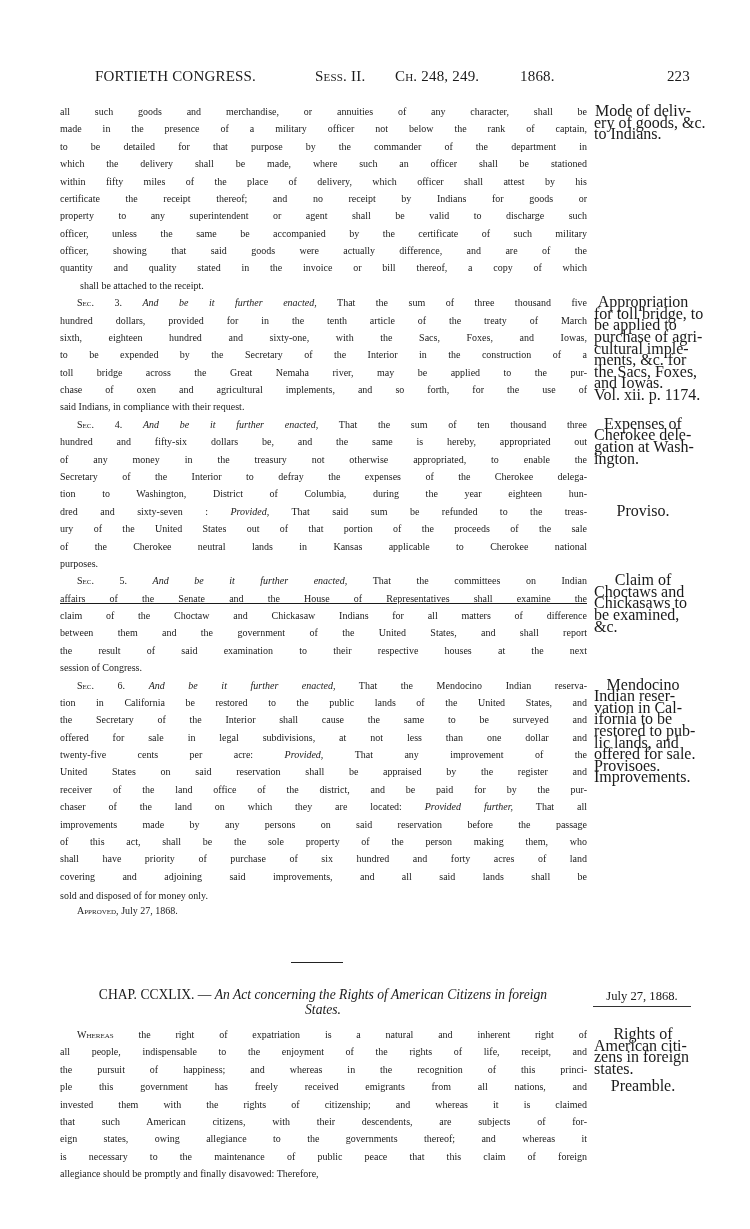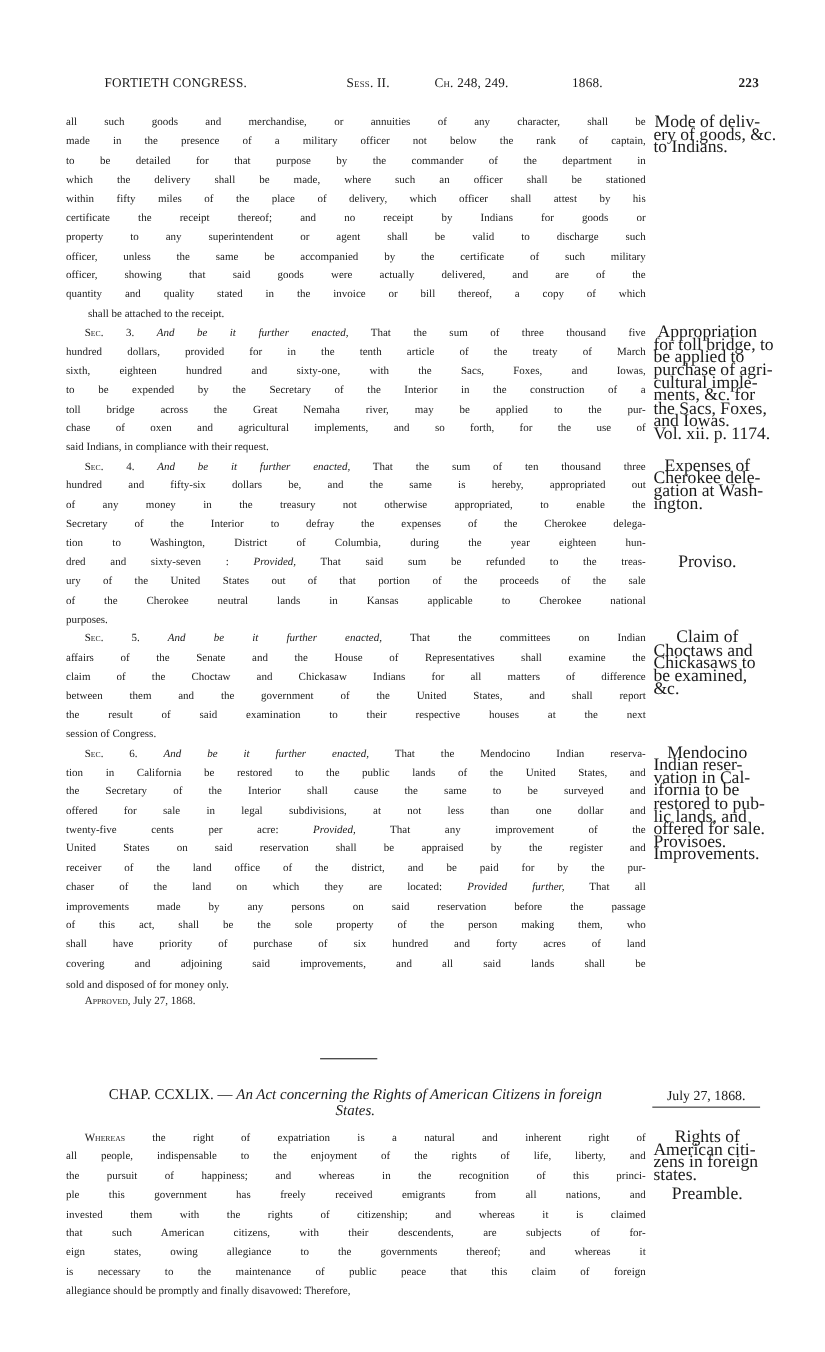--- a/index.html
+++ b/index.html
@@ -1,19 +1,19 @@
 <!DOCTYPE html>
 <html><head>
 <meta charset="utf-8">
 <style>
   html, body { margin:0; padding:0; background:#ffffff; }
   body { width:750px; height:1229px; position:relative; overflow:hidden;
          font-family:"Liberation Serif","DejaVu Serif",serif; color:#1a1a1a; }
   .hdr { position:absolute; top:68px; left:95px; width:595px; height:22px;
-         font-size:12px; letter-spacing:0.2px; }
+         font-size:15px; letter-spacing:0.2px; }
   .hdr span { position:absolute; top:0; white-space:nowrap; }
   .sc { font-variant:small-caps; }
   .line { position:absolute; left:60px; width:527px; height:18px; font-size:10px;
           line-height:18px; white-space:nowrap; text-align:justify; text-align-last:justify; }
   .line.ind { left:77px; width:510px; }
   .line.last { text-align-last:left; }
   .line i { font-style:italic; }
   .note { position:absolute; left:594px; width:98px; font-size:16px; line-height:11.6px;
           white-space:nowrap; }
   .note div { height:11.6px; }
@@ -25,53 +25,53 @@
               border-bottom:1.5px solid #333; padding-bottom:2px; }
 </style>
 </head>
 <body>
 
 <div class="hdr">
   <span style="left:0">FORTIETH CONGRESS.</span>
   <span class="sc" style="left:220px">Sess. II.</span>
   <span class="sc" style="left:300px">Ch. 248, 249.</span>
   <span style="left:425px">1868.</span>
-  <span style="right:0;font-weight:bold">223</span>
+  <span style="right:0;font-weight:normal">223</span>
 </div>
 
 <div id="body-lines">
     <div class="line" style="top: 103px;">all such goods and merchandise, or annuities of any character, shall be</div>
     <div class="line" style="top: 120.38px;">made in the presence of a military officer not below the rank of captain,</div>
     <div class="line" style="top: 137.76px;">to be detailed for that purpose by the commander of the department in</div>
     <div class="line" style="top: 155.14px;">which the delivery shall be made, where such an officer shall be stationed</div>
     <div class="line" style="top: 172.52px;">within fifty miles of the place of delivery, which officer shall attest by his</div>
     <div class="line" style="top: 189.9px;">certificate the receipt thereof; and no receipt by Indians for goods or</div>
     <div class="line" style="top: 207.28px;">property to any superintendent or agent shall be valid to discharge such</div>
     <div class="line" style="top: 224.66px;">officer, unless the same be accompanied by the certificate of such military</div>
-    <div class="line" style="top: 242.04px;">officer, showing that said goods were actually delivered, and are of the</div>
+    <div class="line" style="top: 242.04px;">officer, showing that said goods were actually difference, and are of the</div>
     <div class="line" style="top: 259.42px;">quantity and quality stated in the invoice or bill thereof, a copy of which</div>
     <div class="line last" style="top: 276.8px; margin-left: 20px;">shall be attached to the receipt.</div>
     <div class="line ind" style="top: 294.18px;"><span class="sc">Sec. 3. </span><i>And be it further enacted,</i> That the sum of three thousand five</div>
     <div class="line" style="top: 311.56px;">hundred dollars, provided for in the tenth article of the treaty of March</div>
     <div class="line" style="top: 328.94px;">sixth, eighteen hundred and sixty-one, with the Sacs, Foxes, and Iowas,</div>
     <div class="line" style="top: 346.32px;">to be expended by the Secretary of the Interior in the construction of a</div>
     <div class="line" style="top: 363.7px;">toll bridge across the Great Nemaha river, may be applied to the pur-</div>
     <div class="line" style="top: 381.08px;">chase of oxen and agricultural implements, and so forth, for the use of</div>
     <div class="line last" style="top: 398.46px;">said Indians, in compliance with their request.</div>
     <div class="line ind" style="top: 415.84px;"><span class="sc">Sec. 4. </span><i>And be it further enacted,</i> That the sum of ten thousand three</div>
     <div class="line" style="top: 433.22px;">hundred and fifty-six dollars be, and the same is hereby, appropriated out</div>
     <div class="line" style="top: 450.6px;">of any money in the treasury not otherwise appropriated, to enable the</div>
     <div class="line" style="top: 467.98px;">Secretary of the Interior to defray the expenses of the Cherokee delega-</div>
     <div class="line" style="top: 485.36px;">tion to Washington, District of Columbia, during the year eighteen hun-</div>
     <div class="line" style="top: 502.74px;">dred and sixty-seven : <i>Provided,</i> That said sum be refunded to the treas-</div>
     <div class="line" style="top: 520.12px;">ury of the United States out of that portion of the proceeds of the sale</div>
     <div class="line" style="top: 537.5px;">of the Cherokee neutral lands in Kansas applicable to Cherokee national</div>
     <div class="line last" style="top: 554.88px;">purposes.</div>
     <div class="line ind" style="top: 572.26px;"><span class="sc">Sec. 5. </span><i>And be it further enacted,</i> That the committees on Indian</div>
-    <div class="line" style="top: 589.64px;">affairs of the Senate and the House of Representatives shall examine the</div>
+    <div class="line" style="top: 589.64px; text-decoration: underline;">affairs of the Senate and the House of Representatives shall examine the</div>
     <div class="line" style="top: 607.02px;">claim of the Choctaw and Chickasaw Indians for all matters of difference</div>
     <div class="line" style="top: 624.4px;">between them and the government of the United States, and shall report</div>
     <div class="line" style="top: 641.78px;">the result of said examination to their respective houses at the next</div>
     <div class="line last" style="top: 659.16px;">session of Congress.</div>
     <div class="line ind" style="top: 676.54px;"><span class="sc">Sec. 6. </span><i>And be it further enacted,</i> That the Mendocino Indian reserva-</div>
     <div class="line" style="top: 693.92px;">tion in California be restored to the public lands of the United States, and</div>
     <div class="line" style="top: 711.3px;">the Secretary of the Interior shall cause the same to be surveyed and</div>
     <div class="line" style="top: 728.68px;">offered for sale in legal subdivisions, at not less than one dollar and</div>
     <div class="line" style="top: 746.06px;">twenty-five cents per acre: <i>Provided,</i> That any improvement of the</div>
     <div class="line" style="top: 763.44px;">United States on said reservation shall be appraised by the register and</div>
@@ -133,21 +133,21 @@
 <div class="divider"></div>
 
 <div class="chap">
   <span>CHAP. CCXLIX.</span><span> — </span><i>An Act concerning the Rights of American Citizens in foreign</i><br>
   <i>States.</i>
 </div>
 <div class="chapdate">July 27, 1868.</div>
 
 <div id="pre-lines">
     <div class="line ind" style="top: 1026px;"><span class="sc">Whereas </span> the right of expatriation is a natural and inherent right of</div>
-    <div class="line" style="top: 1043.38px;">all people, indispensable to the enjoyment of the rights of life, liberty, and</div>
+    <div class="line" style="top: 1043.38px;">all people, indispensable to the enjoyment of the rights of life, receipt, and</div>
     <div class="line" style="top: 1060.76px;">the pursuit of happiness; and whereas in the recognition of this princi-</div>
     <div class="line" style="top: 1078.14px;">ple this government has freely received emigrants from all nations, and</div>
     <div class="line" style="top: 1095.52px;">invested them with the rights of citizenship; and whereas it is claimed</div>
     <div class="line" style="top: 1112.9px;">that such American citizens, with their descendents, are subjects of for-</div>
     <div class="line" style="top: 1130.28px;">eign states, owing allegiance to the governments thereof; and whereas it</div>
     <div class="line" style="top: 1147.66px;">is necessary to the maintenance of public peace that this claim of foreign</div>
     <div class="line last" style="top: 1165.04px;">allegiance should be promptly and finally disavowed: Therefore,</div>
   </div>
 <div id="pre-notes">
     <div class="note" style="top: 1028px;">

